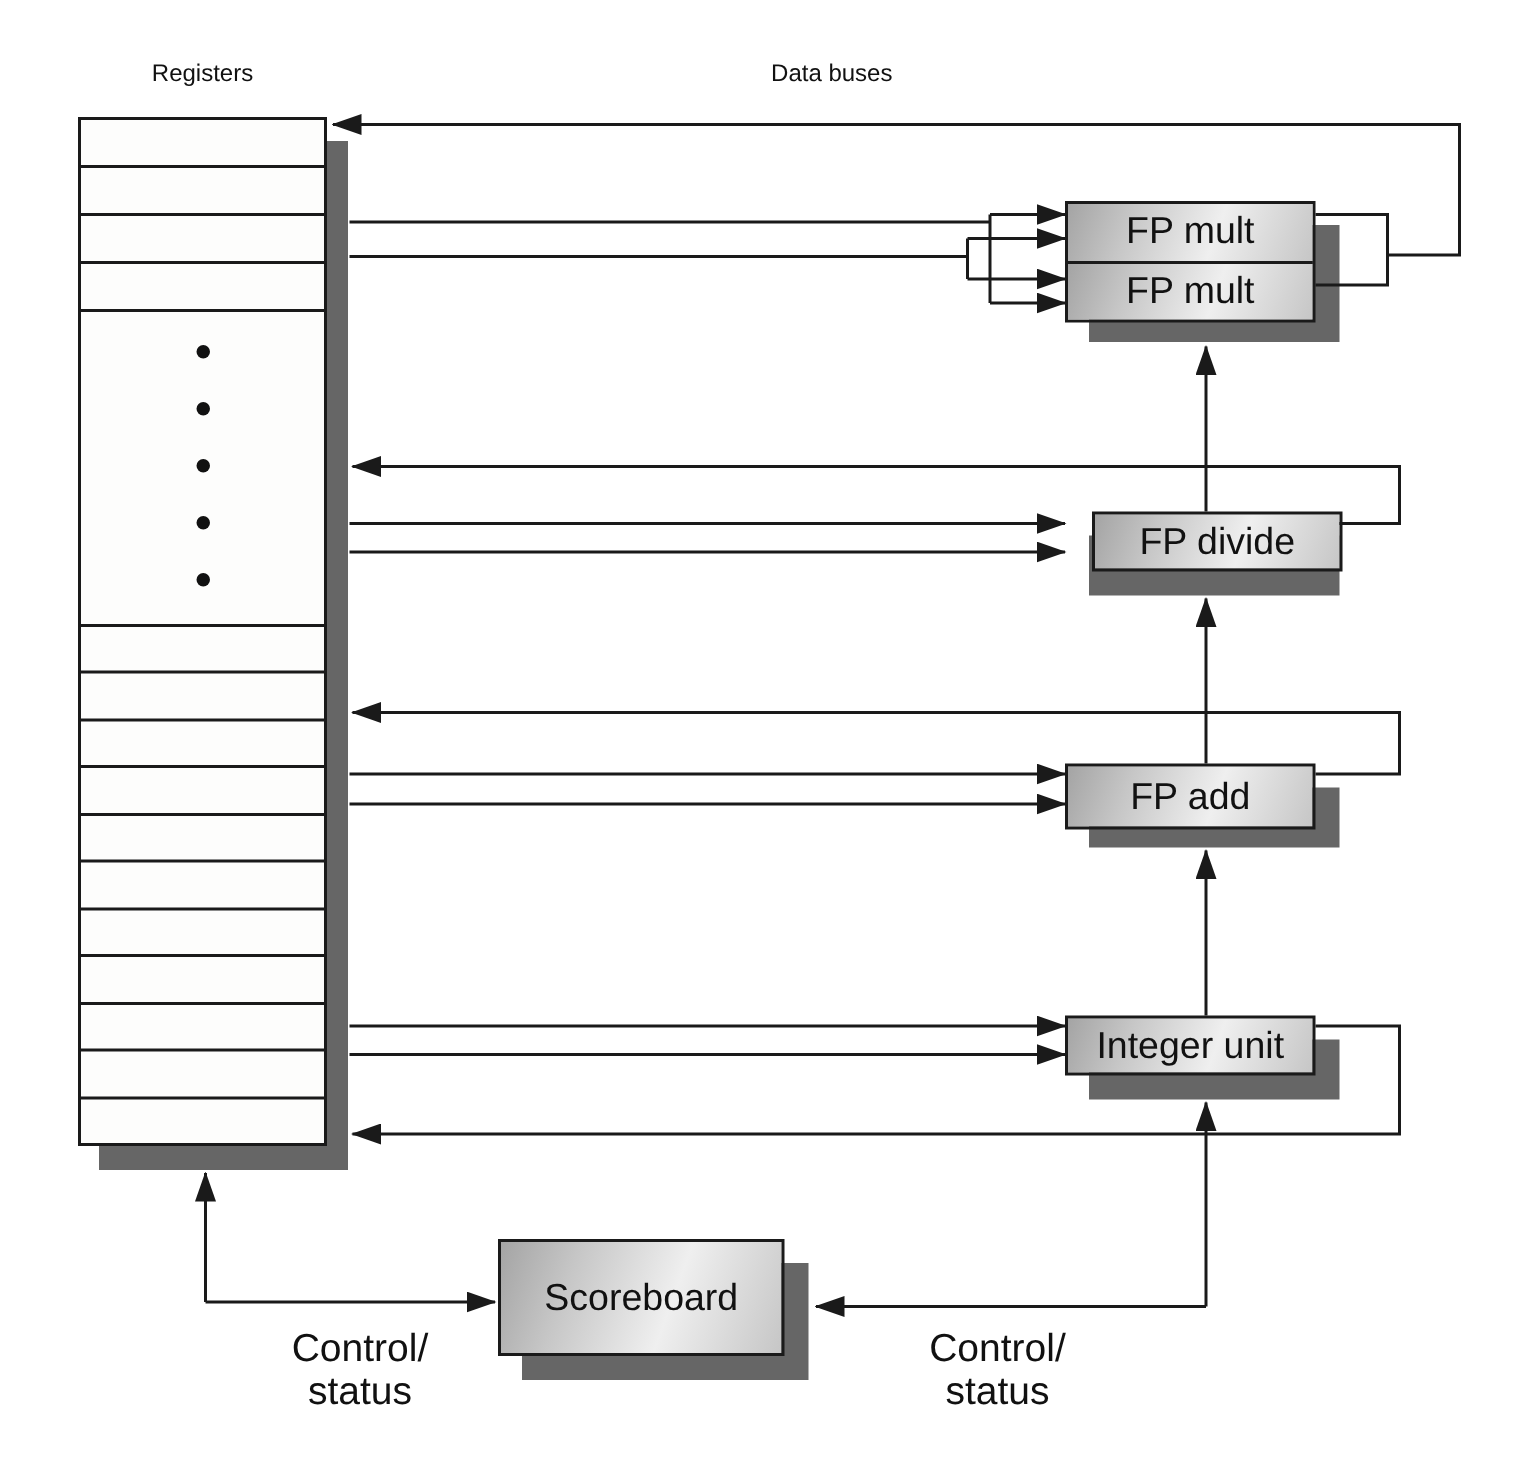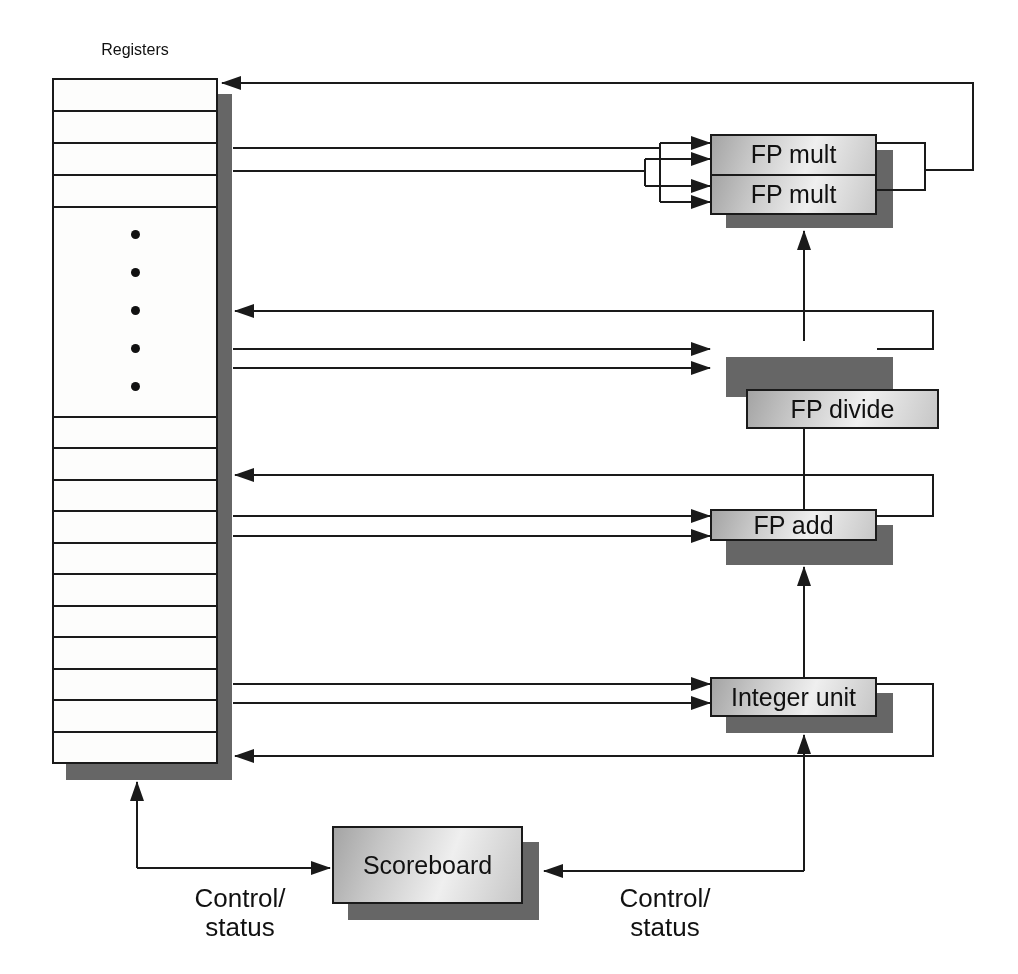--- a/index.html
+++ b/index.html
@@ -205,37 +205,38 @@
 
   <div class="unit-stack" style="left:710px; top:134px; width:167px; height:81px;">
     <div class="stack-row">
       <span>FP mult</span>
     </div>
     <div class="stack-row">
       <span>FP mult</span>
     </div>
   </div>
 
-  <div class="unit" style="left:746px; top:341px; width:193px; height:40px;margin-top:48px;">
+  <div class="unit" style="left:728px; top:341px; width:167px; height:40px;">
     <span>FP divide</span>
   </div>
 
-  <div class="unit" style="left:710px; top:509px; width:167px; height:32px;">
+  <div class="unit" style="left:710px; top:509px; width:167px; height:44px;">
     <span>FP add</span>
   </div>
 
   <div class="unit" style="left:710px; top:677px; width:167px; height:40px;">
     <span>Integer unit</span>
   </div>
 
   <div class="unit" style="left:332px; top:826px; width:191px; height:78px;">
     <span>Scoreboard</span>
   </div>
 
   <div class="diagram-label" style="left:52px; top:41px; width:166px;">Registers</div>
+  <div class="diagram-label" style="left:452px; top:41px; width:205px;">Data buses</div>
 
   <div class="control-label" style="left:172px; top:884px; width:136px;">
     <div>Control/</div>
     <div>status</div>
   </div>
   <div class="control-label" style="left:597px; top:884px; width:136px;">
     <div>Control/</div>
     <div>status</div>
   </div>
 

